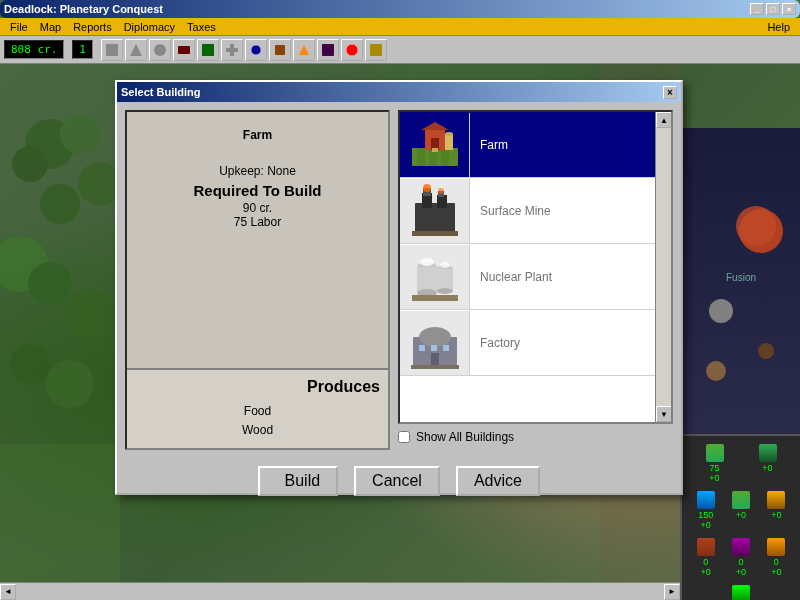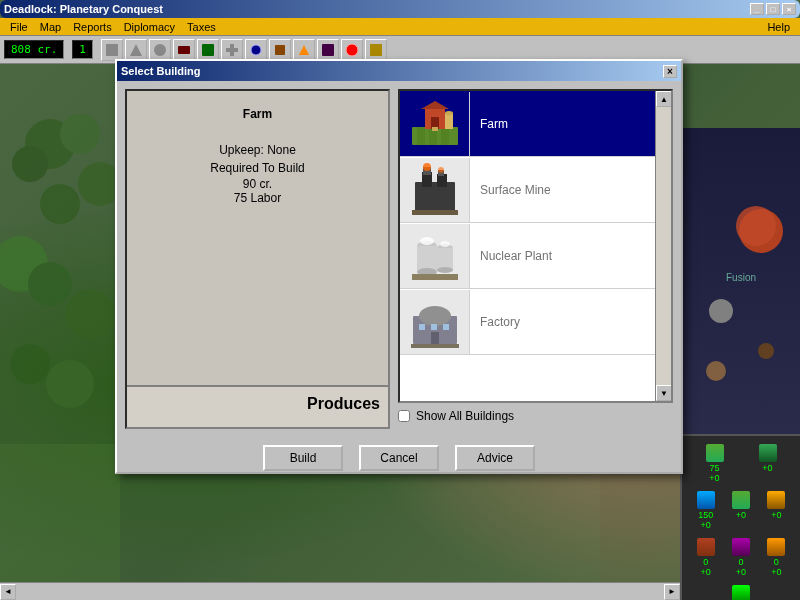--- a/index.html
+++ b/index.html
@@ -138,21 +138,21 @@
       width: 18px;
       height: 18px;
       background: #444;
       border-radius: 2px;
       margin-bottom: 1px;
     }
 
     
     #dialog {
       position: absolute;
-      top: 59px;
+      top: 80px;
       left: 115px;
       width: 568px;
       height: 415px;
       background: #c0c0c0;
       border: 2px outset #fff;
       box-shadow: 4px 4px 8px rgba(0,0,0,0.5);
     }
 
     
     #dialog-titlebar {
@@ -212,22 +212,22 @@
       margin-bottom: 12px;
       color: #000;
     }
     .building-stat {
       font-size: 12px;
       color: #000;
       text-align: center;
       margin-bottom: 4px;
     }
     .building-stat-label {
-      font-weight: normal;
-      font-size: 12px;
+      font-weight: bold;
+      font-size: 15px;
       color: #000;
       margin-bottom: 2px;
     }
     .stat-value {
       font-size: 12px;
       color: #000;
       text-align: center;
     }
 
     #produces-section {
@@ -332,23 +332,24 @@
       display: flex;
       justify-content: center;
       gap: 16px;
       padding: 8px 8px 10px;
     }
     .dialog-btn {
       min-width: 80px;
       padding: 4px 16px;
       background: #c0c0c0;
       border: 2px outset #fff;
-      font-size: 12px;
+      font-size: 16px;
       cursor: pointer;
       font-family: Arial, sans-serif;
+      text-align: right;
     }
 
     
     #building-list-wrap {
       flex: 1;
       border: 2px inset #808080;
       overflow: hidden;
       position: relative;
       background: white;
     }
@@ -554,20 +555,24 @@
         <div class="building-stat">
           <span>Upkeep:</span>
           <span>None</span>
         </div>
         <div class="building-stat-label">Required To Build</div>
         <div class="stat-value">90 cr.</div>
         <div class="stat-value">75 Labor</div>
       </div>
       <div id="produces-section">
         <div class="produces-title">Produces</div>
+        <div class="produces-items">
+          <div>Food</div>
+          <div>Wood</div>
+        </div>
       </div>
     </div>
 
     <div id="building-list-panel">
       <div id="building-list-wrap">
         <div class="buildings-scroll">
 
           <div class="building-item selected">
             <div class="building-item-icon">
               <svg width="56" height="50">

